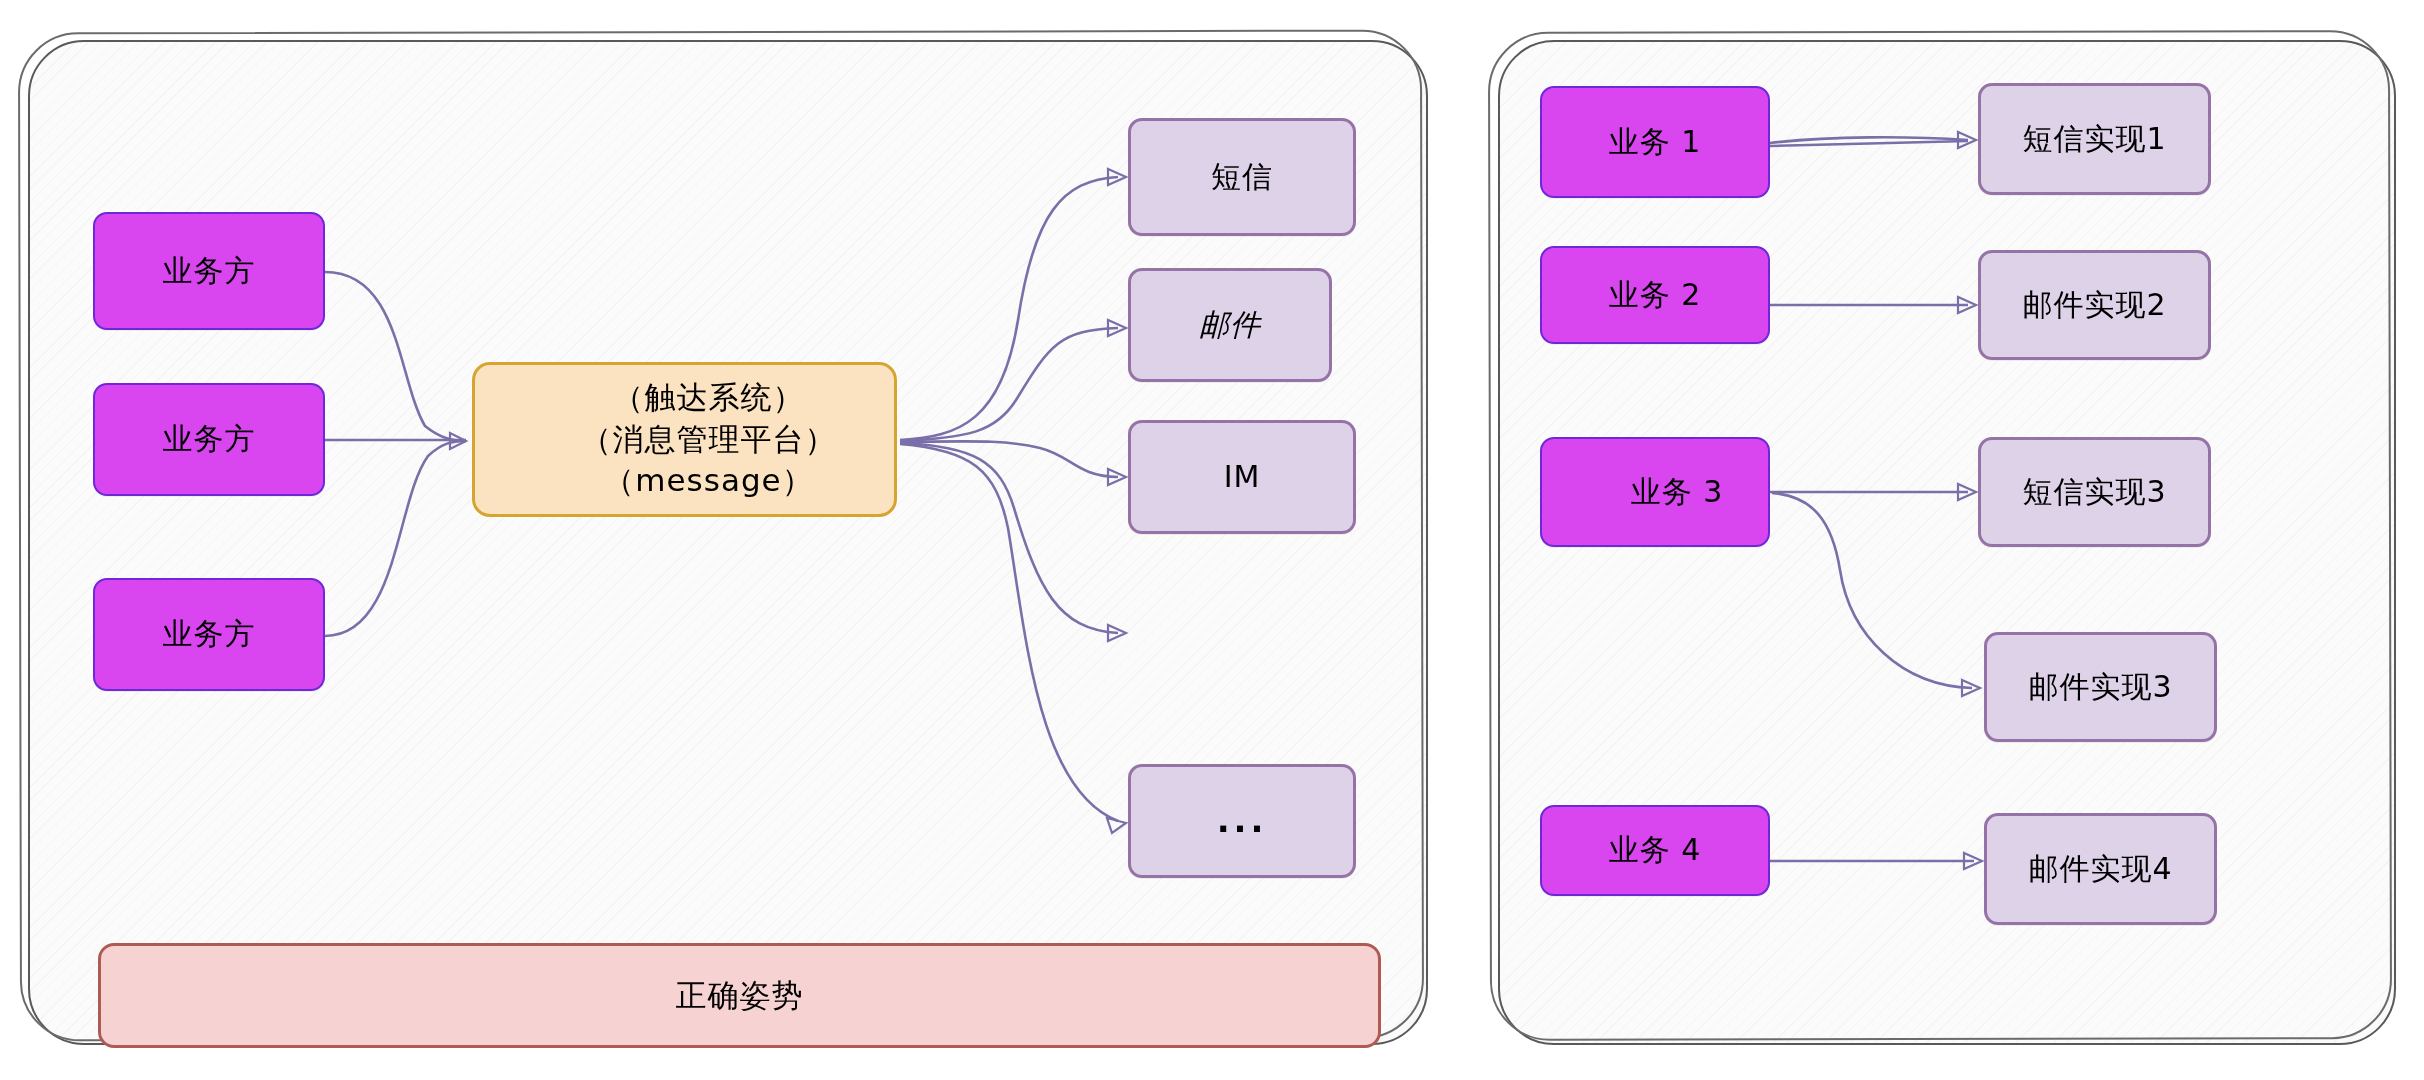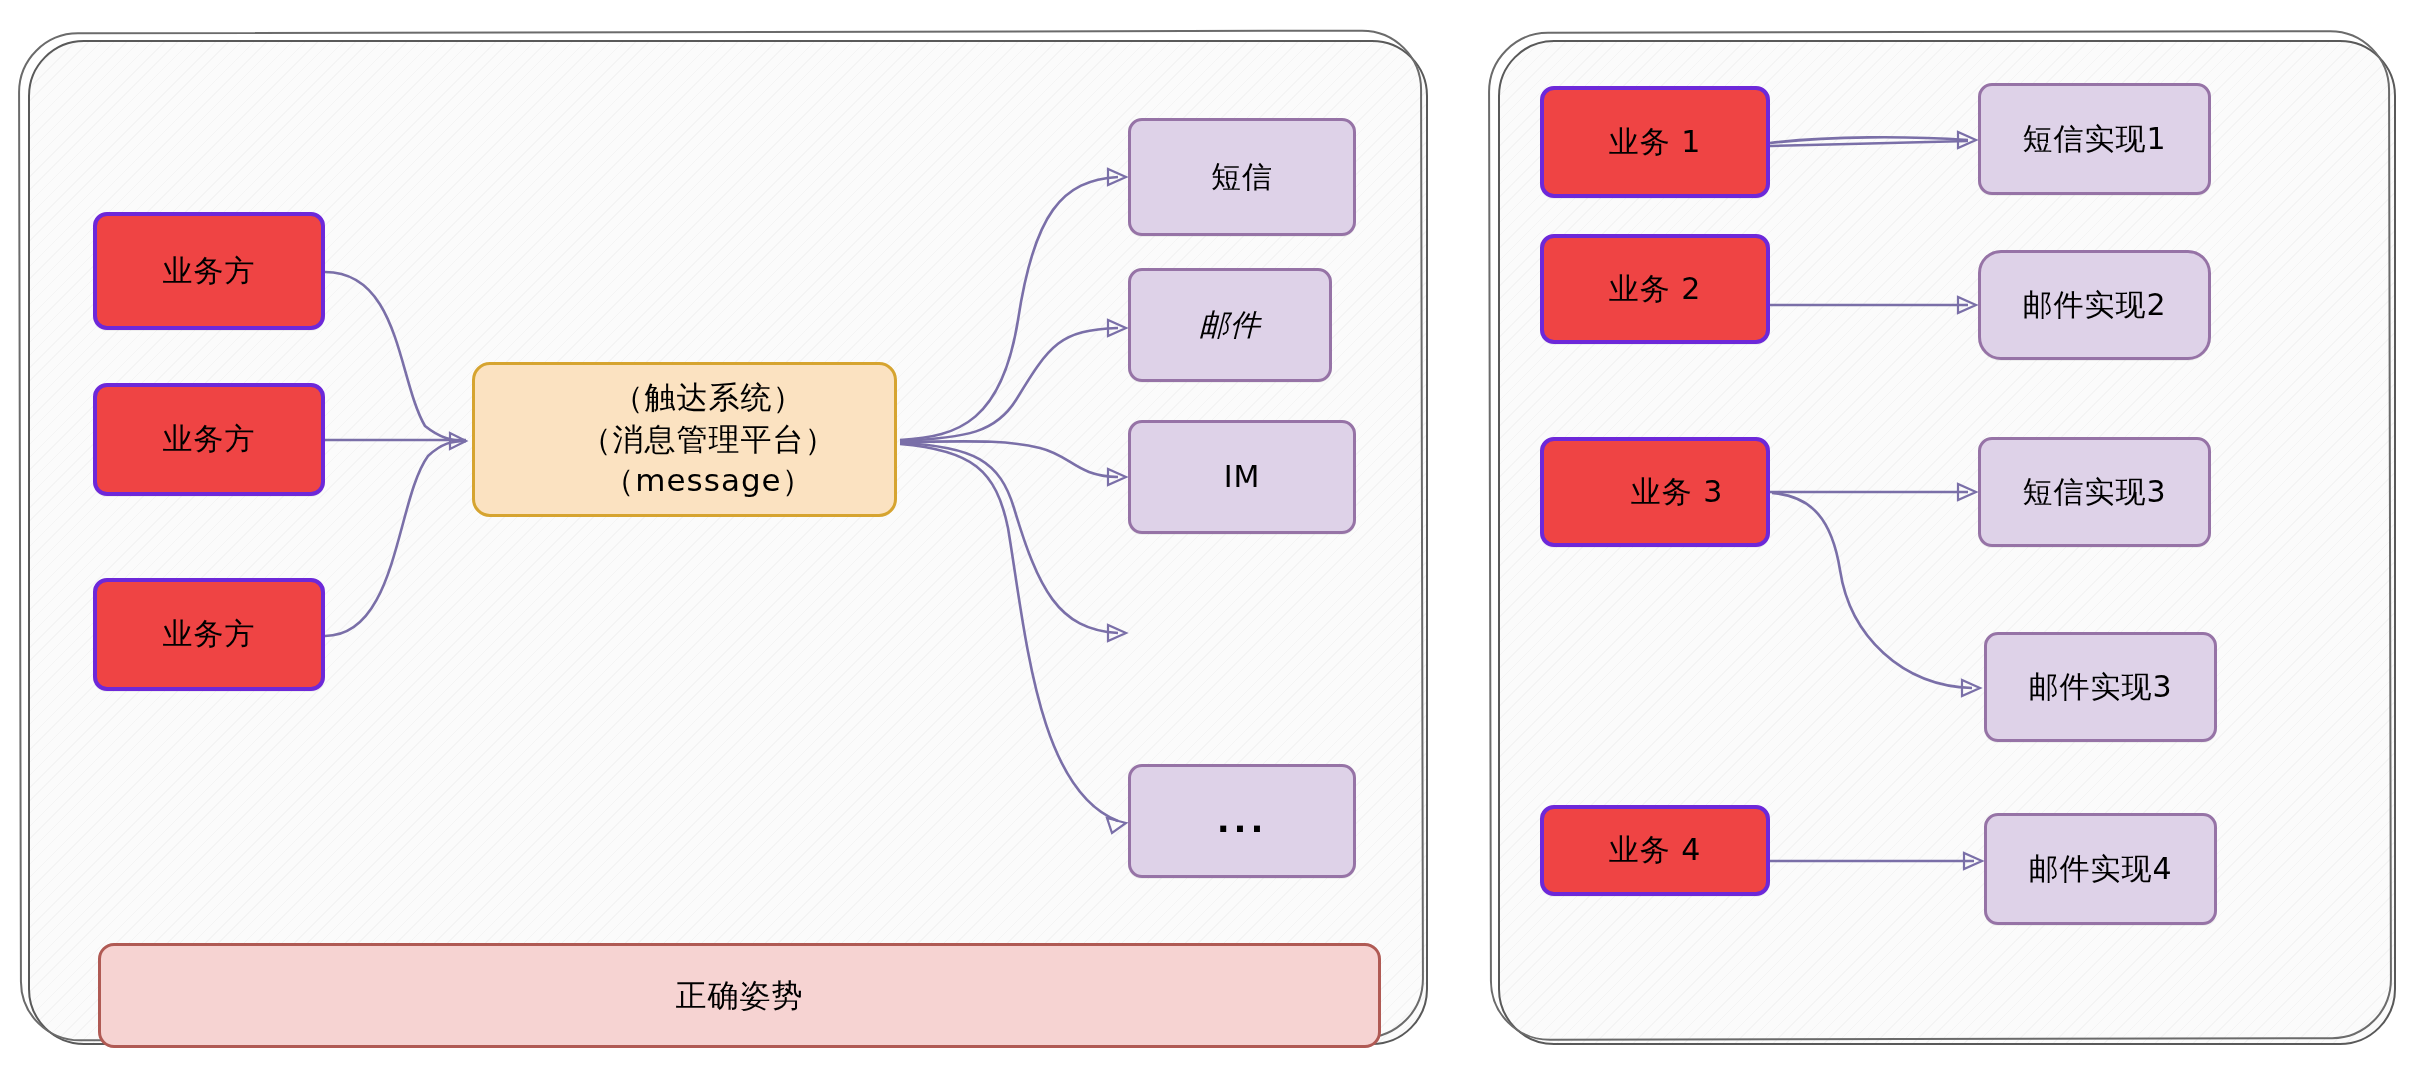--- a/index.html
+++ b/index.html
@@ -54,22 +54,22 @@
     justify-content: center;
     text-align: center;
     border-radius: 14px;
     font-size: 30px;
     color: #000000;
     letter-spacing: 1px;
     line-height: 1.28;
     white-space: pre-line;
   }
   .node.green {
-    background: #ef4444;
-    border: 4px solid #6d28d9;
+    background: #d946ef;
+    border: 2px solid #6d28d9;
     box-shadow: 0 1px 0 rgba(0,0,0,0.05);
   }
   .node.purple {
     background: #ded2e8;
     border: 3px solid #9673a6;
     box-shadow: 0 1px 0 rgba(0,0,0,0.05);
   }
   .node.orange {
     background: #fbe2c1;
     border: 3.5px solid #d6a430;
@@ -122,26 +122,26 @@
   <div class="node purple dots" style="left:1128px; top:764px; width:228px; height:114px;">...</div>
 
   <div class="node red" style="left:98px; top:931px; width:1283px; height:105px;margin-top:12px;">正确姿势</div>
 
   <div class="panel" style="left:1498px; top:40px; width:898px; height:1005px;">
     <div class="sketch-edge e1"></div>
     <div class="sketch-edge e2"></div>
   </div>
 
   <div class="node green" style="left:1540px; top:86px; width:230px; height:112px;">业务 1</div>
-  <div class="node green" style="left:1540px; top:234px; width:230px; height:110px;">业务 2</div>
+  <div class="node green" style="left:1540px; top:246px; width:230px; height:98px;">业务 2</div>
   <div class="node green" style="left:1540px; top:437px; width:230px; height:110px;padding-left:44px;">业务 3</div>
   <div class="node green" style="left:1540px; top:805px; width:230px; height:91px;">业务 4</div>
 
   <div class="node purple" style="left:1978px; top:83px; width:233px; height:112px;">短信实现1</div>
-  <div class="node purple" style="left:1978px; top:250px; width:233px; height:110px;border-radius:23px;">邮件实现2</div>
+  <div class="node purple" style="left:1978px; top:250px; width:233px; height:110px;">邮件实现2</div>
   <div class="node purple" style="left:1978px; top:437px; width:233px; height:110px;">短信实现3</div>
   <div class="node purple" style="left:1984px; top:632px; width:233px; height:110px;">邮件实现3</div>
   <div class="node purple" style="left:1984px; top:805px; width:233px; height:112px;margin-top:8px;">邮件实现4</div>
 
 
   <svg class="edges" viewBox="0 0 2424 1080">
 
     <path d="M325,272 C400,272 398,380 425,426 C440,438 452,441 466,441"></path>
     <path d="M325,440 L466,440"></path>
     <path d="M325,636 C398,636 396,500 428,456 C442,443 452,441 466,441"></path>

